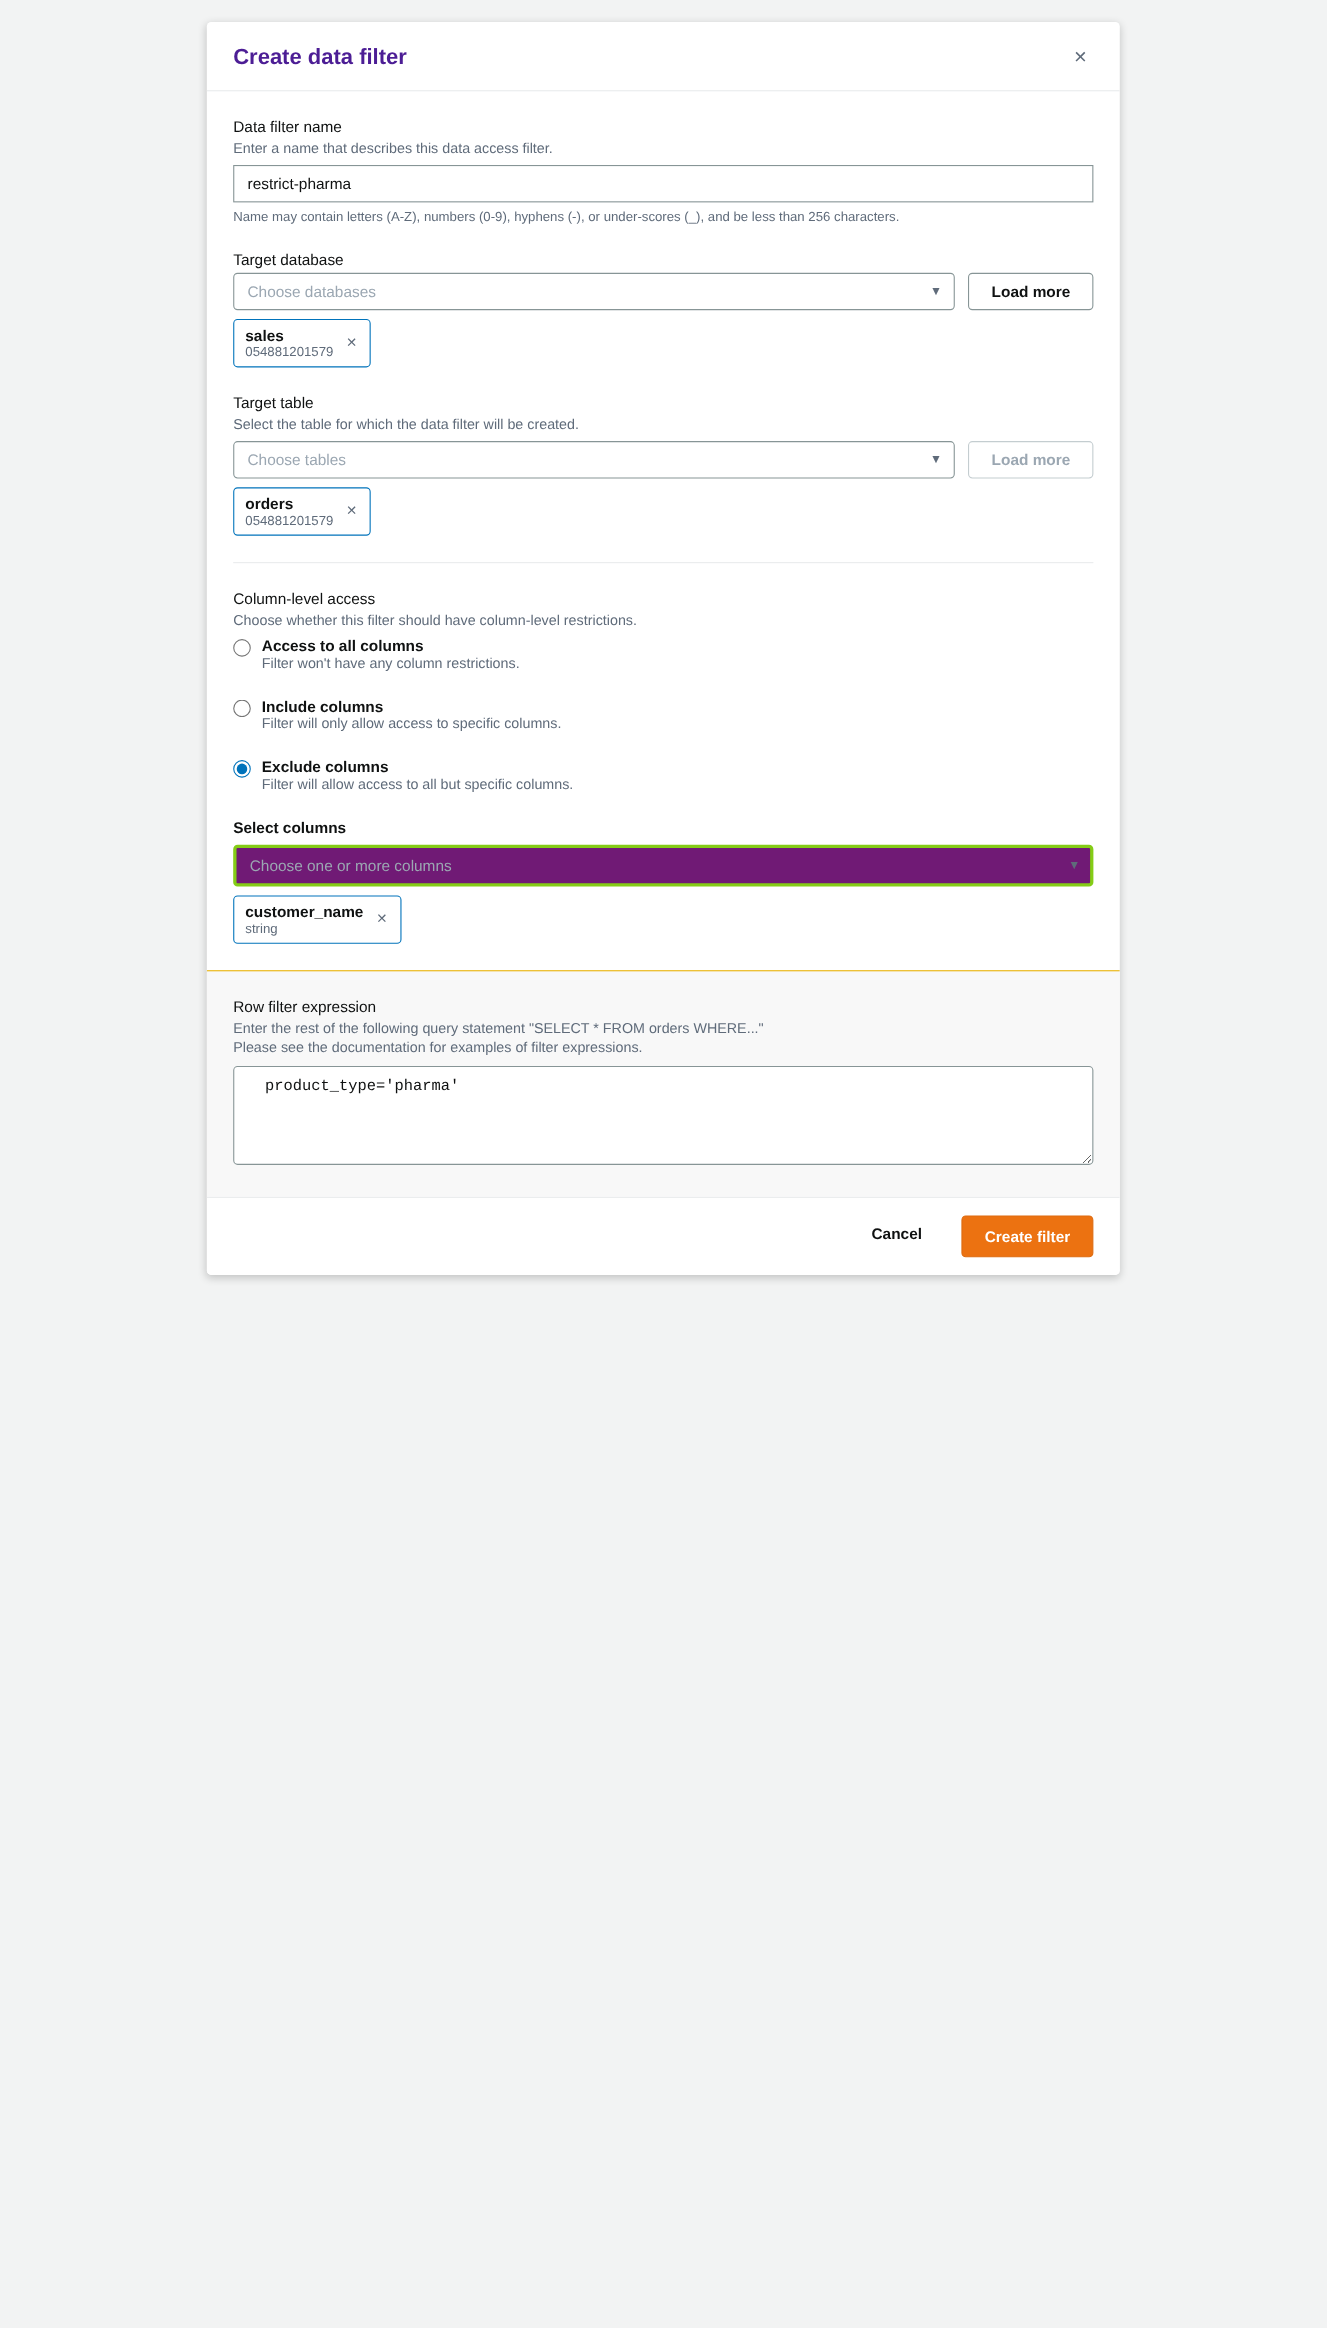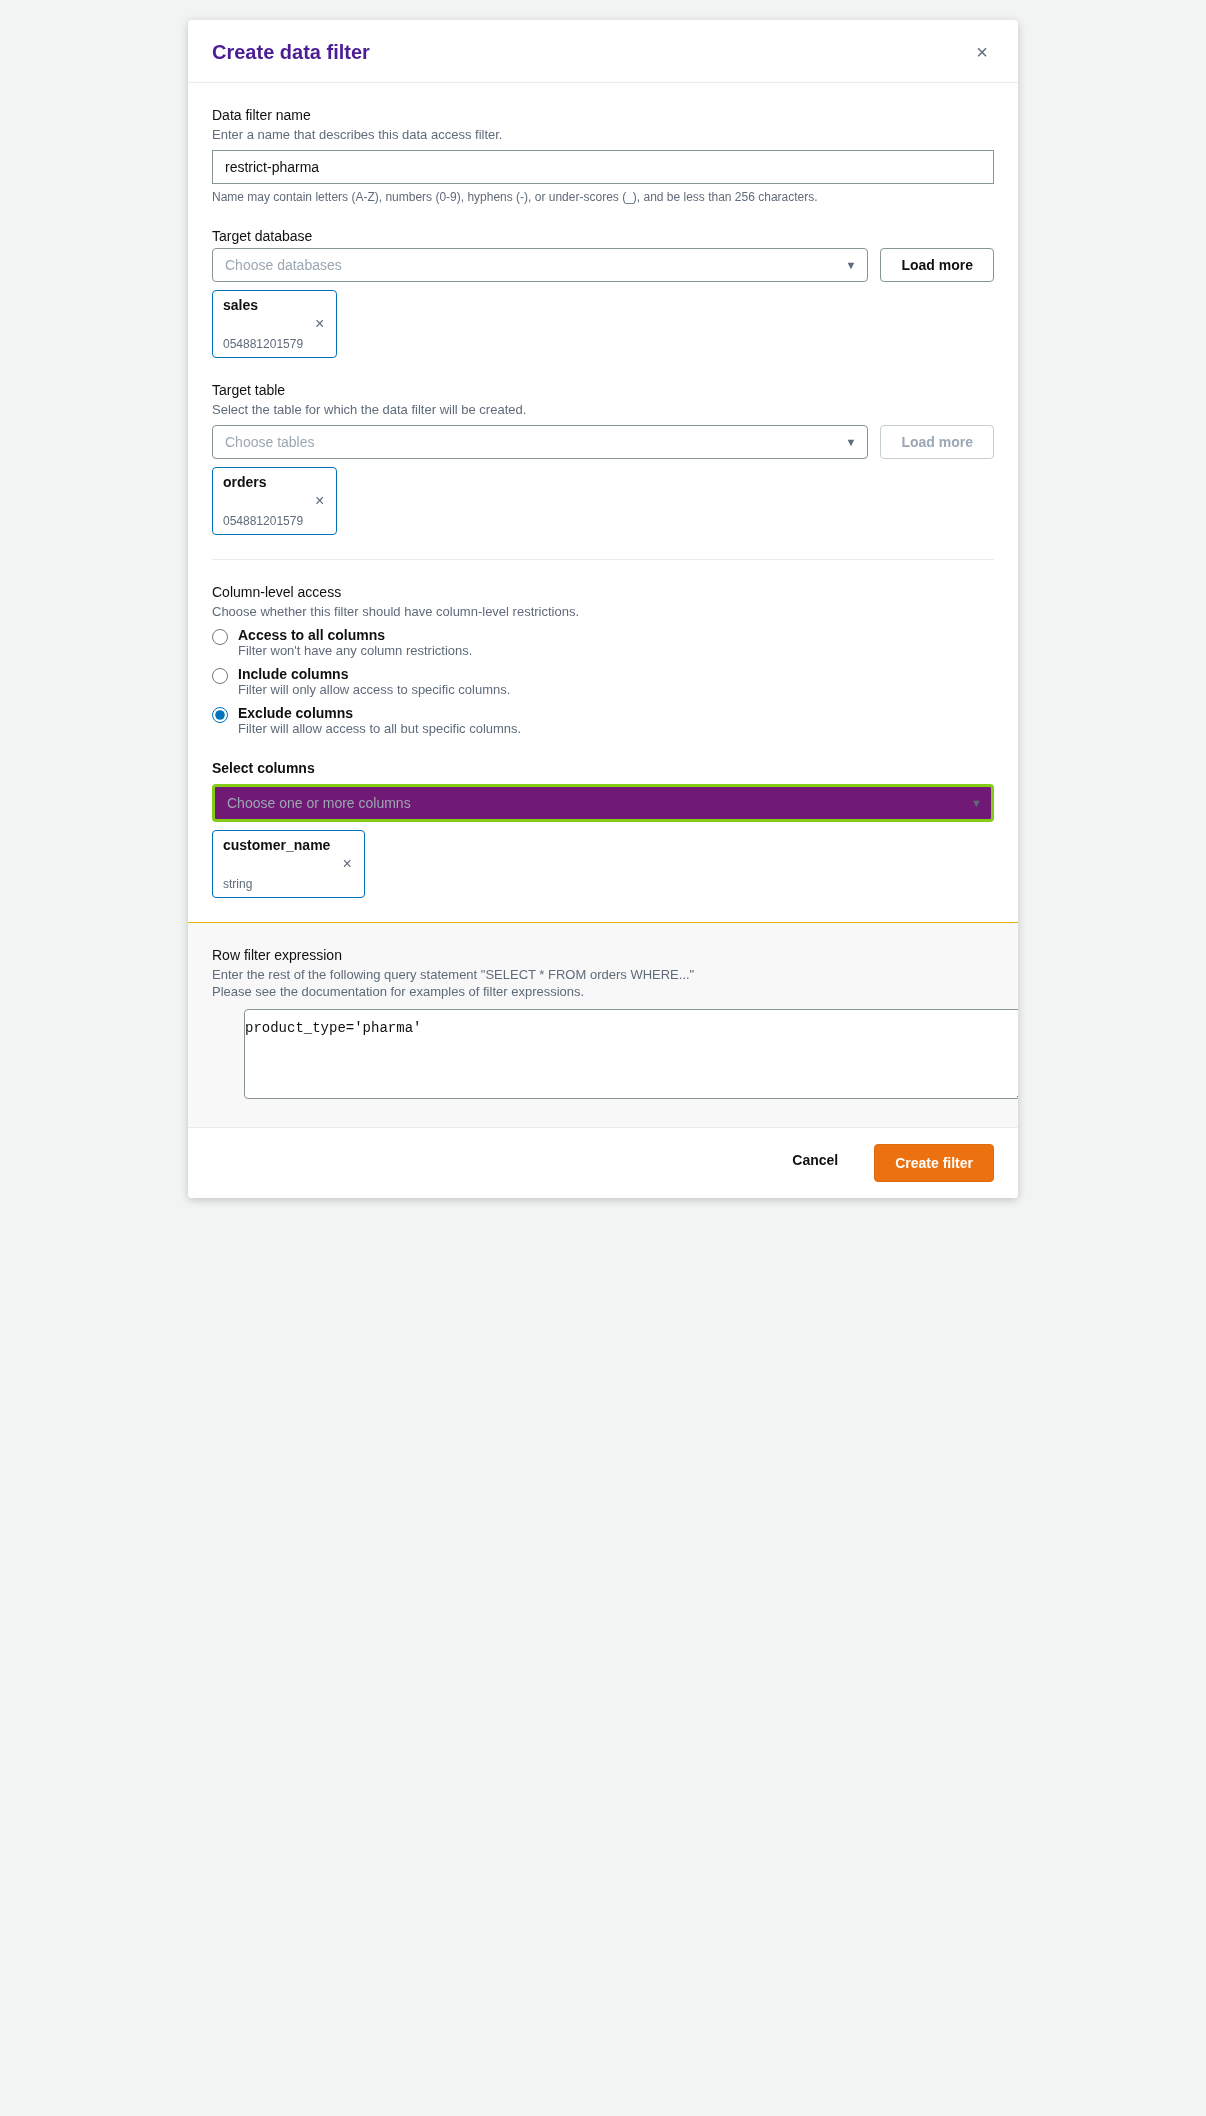--- a/index.html
+++ b/index.html
@@ -138,35 +138,34 @@
       flex-direction: column;
     }
     .tag-chip-name {
       font-size: 14px;
       font-weight: 600;
       color: #0f1111;
     }
     .tag-chip-sub {
       font-size: 12px;
       color: #5f6b7a;
-      margin-top: 24px;
     }
     .tag-chip-close {
       background: none;
       border: none;
       cursor: pointer;
       color: #5f6b7a;
       font-size: 16px;
       padding: 0 2px;
       line-height: 1;
     }
     .radio-group {
       display: flex;
       flex-direction: column;
-      gap: 8px;
+      gap: 24px;
       margin-top: 4px;
     }
     .radio-option {
       display: flex;
       align-items: flex-start;
       gap: 10px;
     }
     .radio-input {
       margin-top: 2px;
       width: 16px;
@@ -213,28 +212,27 @@
     .row-filter-section {
       background: #f8f8f8;
       border-top: 1px solid #eab308;
       padding: 24px 24px;
       margin-top: 8px;
     }
     .textarea-input {
       width: 100%;
       border: 1px solid #879596;
       border-radius: 4px;
-      padding: 10px 0;
+      padding: 10px 28px;
       font-size: 14px;
       color: #0f1111;
       font-family: "Courier New", monospace;
       resize: vertical;
       outline: none;
       min-height: 90px;
-      margin-left: 32px;
     }
     .dialog-footer {
       display: flex;
       justify-content: flex-end;
       align-items: flex-start;
       padding: 16px 24px;
       gap: 20px;
       border-top: 1px solid #e9ebed;
       background: #ffffff;
     }

